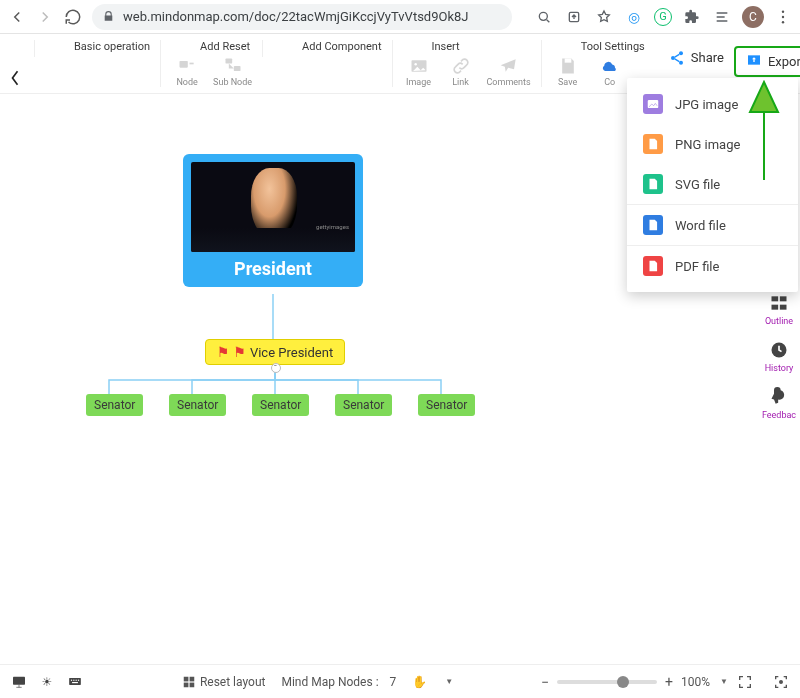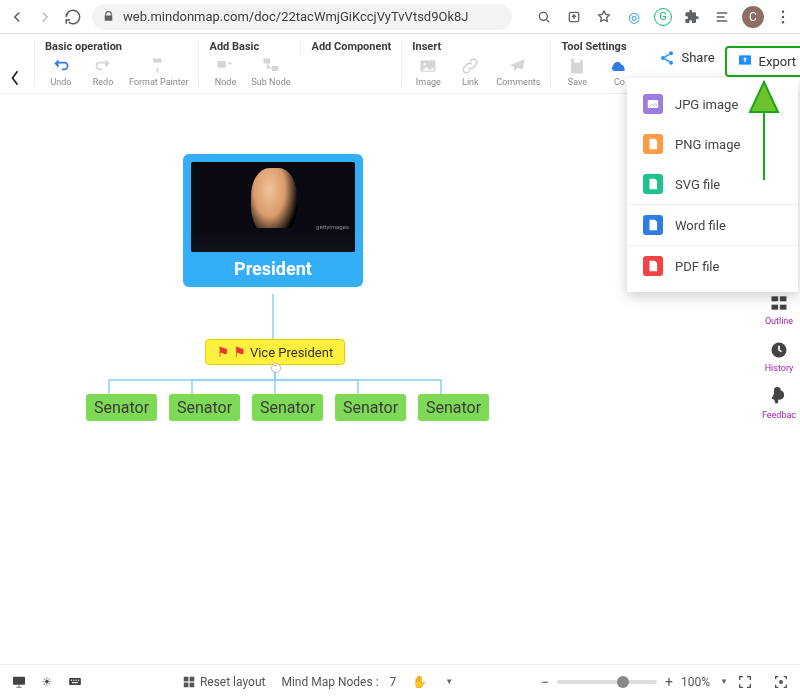--- a/index.html
+++ b/index.html
@@ -16,21 +16,21 @@
   .ext-icon { width:20px;height:20px;display:flex;align-items:center;justify-content:center;font-size:14px;color:#555;}
   .vdots { width:18px;height:18px;color:#555;cursor:pointer;}
   .lock { width:13px;height:13px;color:#5f6368;}
 
   
   .toolbar { display:flex; align-items:flex-start; padding: 6px 10px 0 10px; border-bottom:1px solid #eee; height:60px; position:relative; gap:0;}
   .back-caret { width:18px;height:40px; margin-right:14px; margin-top:18px; color:#333; cursor:pointer; display:flex;align-items:center;}
   .back-caret svg { width:10px;height:18px; }
   .group { display:flex; flex-direction:column; border-left:1px solid #eee; padding:0 10px; }
   .group:first-of-type { border-left:none; }
-  .group-label { font-size:11px; font-weight:700; color:#3c3c3c; margin-bottom:4px; white-space:nowrap;}
+  .group-label { font-size:11px; font-weight:400; color:#3c3c3c; margin-bottom:4px; white-space:nowrap;margin-left:29px;}
   .group-items { display:flex; gap:10px; }
   .tool-item { display:flex; flex-direction:column; align-items:center; cursor:pointer; min-width:32px;}
   .tool-icon { width:20px;height:18px; display:flex;align-items:center;justify-content:center;}
   .tool-item span.lbl { font-size:9px; color:#8a8a8a; margin-top:2px; white-space:nowrap;}
   .share-btn { display:flex;align-items:flex-start;gap:6px;color:#333;font-size:13px;cursor:pointer;margin-top:10px;margin-left:14px;}
   .share-btn .si { color:#1e90ff; }
   .export-btn { display:flex;align-items:center;gap:6px;color:#333;font-size:13px;cursor:pointer;margin-top:6px;margin-left:10px;padding:4px 10px;border:2px solid #17a817;border-radius:4px;}
   .export-btn .ei { color:#1e90ff; }
 
   
@@ -55,21 +55,21 @@
   .rail-item .ric { width:20px;height:20px;color:#444;}
   .rail-item span { font-size:9px;margin-top:3px;}
 
   
   .canvas { position:absolute; top:94px; left:0; right:44px; bottom:34px; background:#fff; }
   .node-president { position:absolute; left:183px; top:60px; width:180px; background:#34aef6; border-radius:6px; padding:8px; text-align:center;}
   .node-president .pimg { width:164px;height:90px;background:#0a0a12;border-radius:2px;position:relative;overflow:hidden;}
   .node-president .plabel { color:#fff;font-weight:700;font-size:18px;margin-top:6px;}
   .node-vp { position:absolute; left:205px; top:245px; width:140px; background:#ffef3e; border:1px solid #e0cf00; border-radius:4px; text-align:center; padding:4px 6px; font-size:13px; color:#333; display:flex;align-items:center;justify-content:center;gap:4px;}
   .flag { color:#e53935; font-size:14px;}
-  .senator { position:absolute; background:#7ed957; color:#3a3a3a; font-size:16px; padding:4px 8px; border-radius:3px;}
+  .senator { position:absolute; background:#7ed957; color:#3a3a3a; font-size:12px; padding:4px 8px; border-radius:3px;}
   .s1 { left:86px;  top:300px;}
   .s2 { left:169px; top:300px;}
   .s3 { left:252px; top:300px;}
   .s4 { left:335px; top:300px;}
   .s5 { left:418px; top:300px;}
   svg.links { position:absolute; left:0; top:0; width:560px; height:340px; pointer-events:none;}
   .small-circle { position:absolute; left:271px; top:269px; width:10px;height:10px;border:1px solid #bbb;border-radius:50%; background:#fff;}
   .small-circle::before { content:'-'; position:absolute; left:2px; top:-4px; font-size:10px; color:#888;}
 
   
@@ -161,50 +161,24 @@
 
 <div class="toolbar">
   <div class="back-caret">
       <svg viewBox="0 0 12 20" fill="none" stroke="#222" stroke-width="2">
         <path d="M9 2L3 10l6 8"></path>
       </svg>
     </div>
 
   <div class="group">
     <span class="group-label">Basic operation</span>
-    <div class="group-items">
-      <div class="tool-item">
-          <div class="tool-icon">
-            <svg viewBox="0 0 24 24" fill="#2f7de1">
-              <path d="M9 14l-5-5 5-5v3h7a5 5 0 0 1 0 10h-3v-2h3a3 3 0 0 0 0-6H9v5z"></path>
-            </svg>
-          </div>
-          <span class="lbl">Undo</span>
-        </div>
-      <div class="tool-item">
-          <div class="tool-icon" style="opacity:.35;">
-            <svg viewBox="0 0 24 24" fill="#888">
-              <path d="M15 14l5-5-5-5v3H8a5 5 0 0 0 0 10h3v-2H8a3 3 0 0 1 0-6h7v5z"></path>
-            </svg>
-          </div>
-          <span class="lbl">Redo</span>
-        </div>
-      <div class="tool-item">
-          <div class="tool-icon" style="opacity:.35;">
-            <svg viewBox="0 0 24 24" fill="#888">
-              <path d="M5 3h10v5H5zM9 8v6h2v6h-2"></path>
-            </svg>
-          </div>
-          <span class="lbl">Format Painter</span>
-        </div>
-    </div>
   </div>
 
   <div class="group">
-    <span class="group-label">Add Basic</span>
+    <span class="group-label">Add Reset</span>
     <div class="group-items">
       <div class="tool-item">
           <div class="tool-icon" style="opacity:.35;">
             <svg viewBox="0 0 24 24" fill="#888">
               <rect x="3" y="6" width="10" height="8" rx="1"></rect>
               <path d="M15 8h5v2h-5z"></path>
             </svg>
           </div>
           <span class="lbl">Node</span>
         </div>

